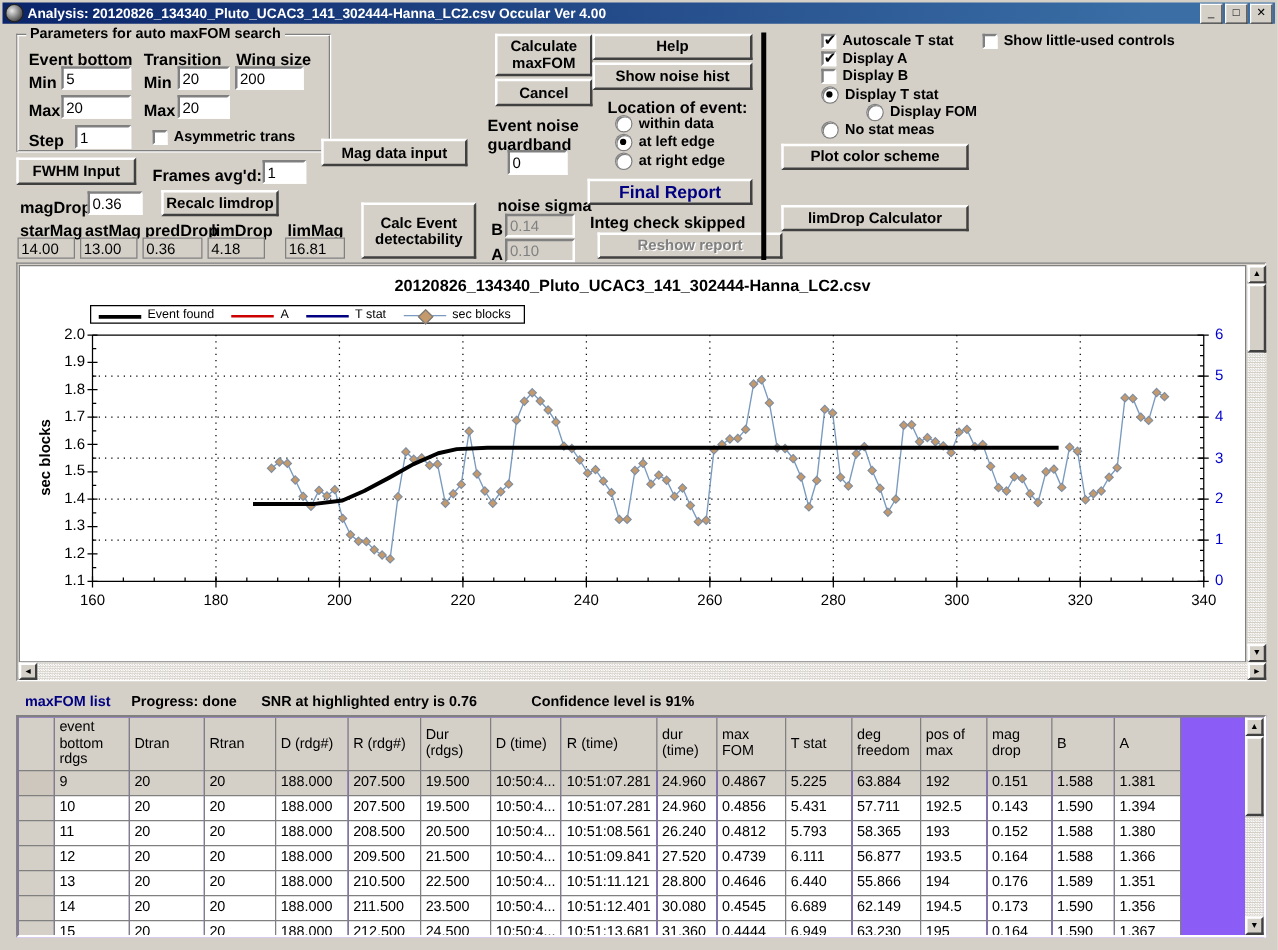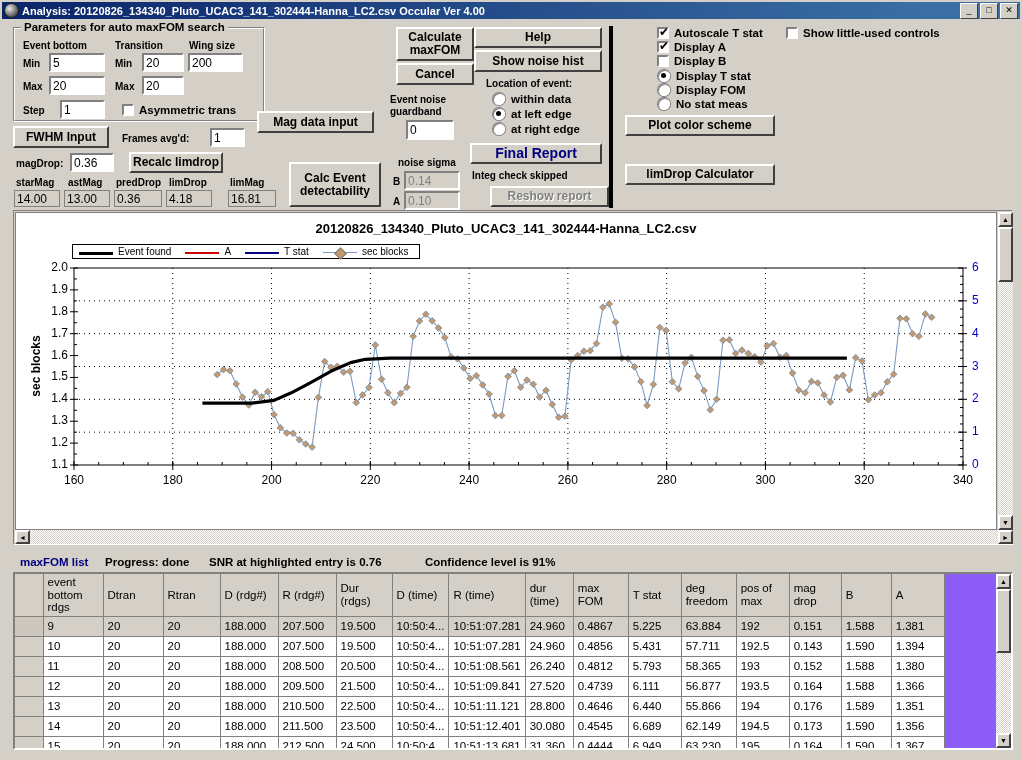--- a/index.html
+++ b/index.html
@@ -21,21 +21,21 @@
           font-size:9px;font-family:"Liberation Sans",sans-serif;color:#000;line-height:1;}
   .tb-btn span{display:block;}
 
   
   .grp{position:absolute;border:1px solid;border-color:#808080 #fff #fff #808080;}
   .grp-inner{position:absolute;border:1px solid;border-color:#fff #808080 #808080 #fff;
              top:0;left:0;right:0;bottom:0;pointer-events:none;}
   .grp-label{position:absolute;top:-7px;left:7px;background:#d4d0c8;padding:0 3px;
              font-size:11.5px;font-weight:bold;color:#000;white-space:nowrap;}
 
-  .lbl{position:absolute;font-size:10px;font-weight:bold;color:#000;white-space:nowrap;}
+  .lbl{position:absolute;font-size:13px;font-weight:bold;color:#000;white-space:nowrap;}
 
   .tf{position:absolute;background:#fff;border:2px solid;
       border-color:#808080 #fff #fff #808080;font-size:12px;
       font-family:"Liberation Sans",sans-serif;color:#000;box-sizing:border-box;
       padding:0 2px;display:flex;align-items:center;}
   .tf.ro{background:#d4d0c8;color:#808080;}
   .tf.flat{border:1px solid #808080;background:#d4d0c8;}
 
   .btn{position:absolute;background:#d4d0c8;border:2px solid;
        border-color:#fff #404040 #404040 #fff;box-sizing:border-box;
@@ -211,41 +211,41 @@
     <span class="circ"></span>
     <span>at left edge</span>
   </div>
   <div class="rad" style="left:491px;top:121px;">
     <span class="circ"></span>
     <span>at right edge</span>
   </div>
 
   <div class="btn blue" style="left:468px;top:141px;width:132px;height:21px;">Final Report</div>
   <div class="lbl" style="left:470px;top:168px;">Integ check skipped</div>
-  <div class="btn dis" style="left:488px;top:184px;width:119px;height:21px;">Reshow report</div>
+  <div class="btn dis" style="left:476px;top:184px;width:148px;height:21px;">Reshow report</div>
 
   <div class="vsep" style="left:607px;top:24px;height:182px;"></div>
 
   <div class="chk on" style="left:655px;top:25px;">
     <span class="box"></span>
     <span>Autoscale T stat</span>
   </div>
   <div class="chk on" style="left:655px;top:39px;">
     <span class="box"></span>
     <span>Display A</span>
   </div>
   <div class="chk" style="left:655px;top:53px;">
     <span class="box"></span>
     <span>Display B</span>
   </div>
   <div class="rad on" style="left:656px;top:68px;">
     <span class="circ"></span>
     <span>Display T stat</span>
   </div>
-  <div class="rad" style="left:656px;top:82px;">
+  <div class="rad" style="left:692px;top:82px;">
     <span class="circ"></span>
     <span>Display FOM</span>
   </div>
   <div class="rad" style="left:656px;top:96px;">
     <span class="circ"></span>
     <span>No stat meas</span>
   </div>
 
   <div class="btn" style="left:623px;top:113px;width:150px;height:21px;">Plot color scheme</div>
   <div class="btn" style="left:623px;top:162px;width:150px;height:21px;">limDrop Calculator</div>

